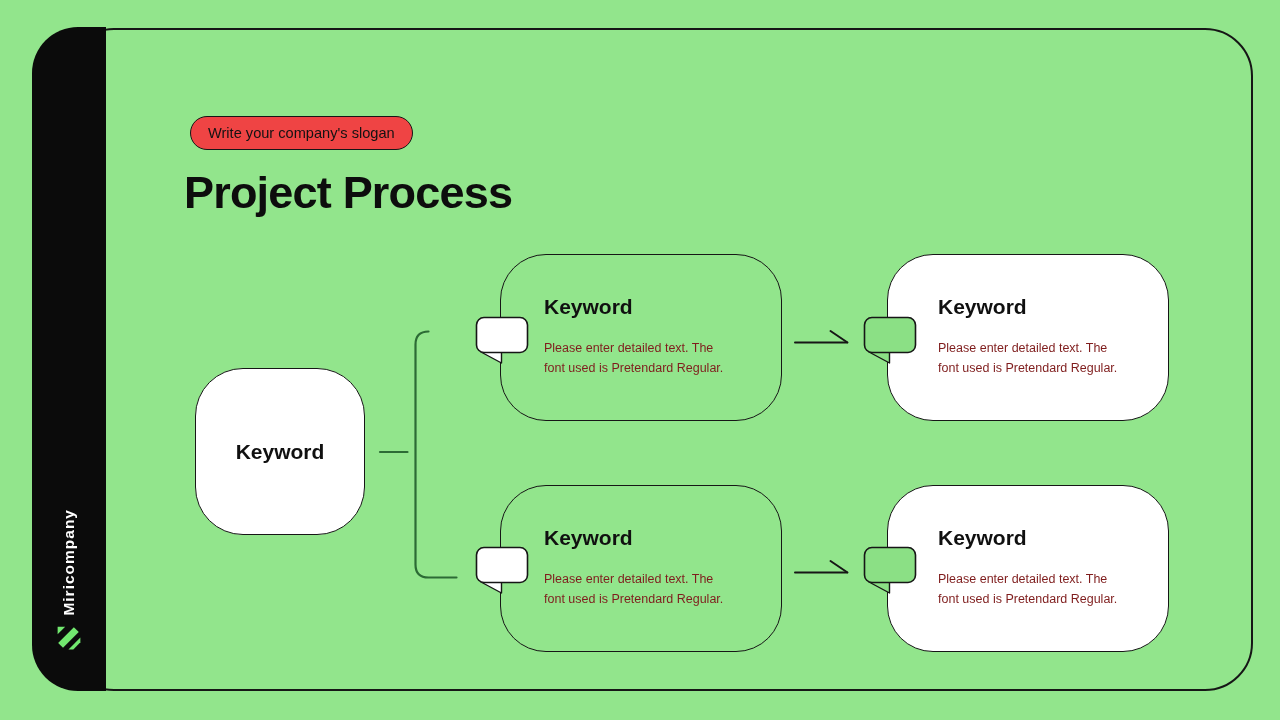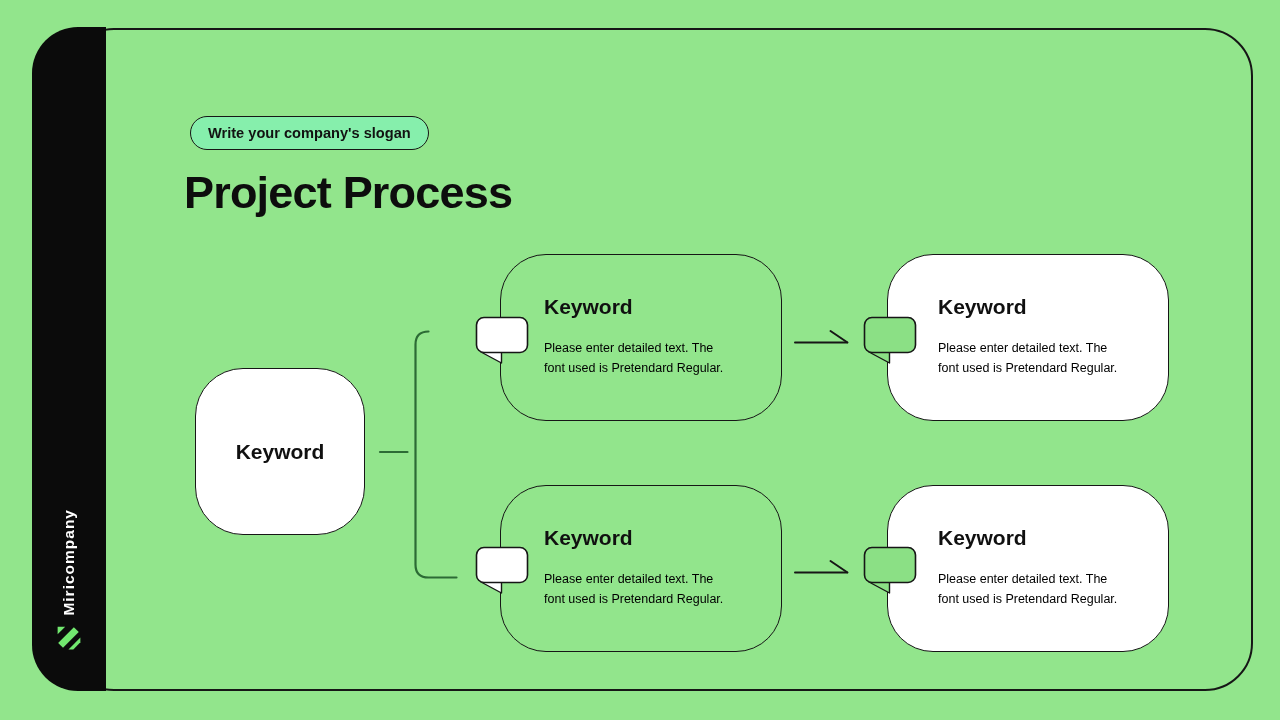--- a/index.html
+++ b/index.html
@@ -25,22 +25,22 @@
   }
   .company-vertical {
     writing-mode:vertical-rl; transform:rotate(180deg);
     color:#FFFFFF; font-size:15.5px; font-weight:600; letter-spacing:1px;
     white-space:nowrap;
   }
   
   .slogan-pill {
     position:absolute; left:190px; top:116px; height:34px;
     display:inline-flex; align-items:center; padding:16px 17px;
-    background:#86efac; border:1.6px solid #161616; border-radius:18px;
-    font-size:14.6px; color:#121212; font-weight:700; white-space:nowrap;
+    background:#ef4444; border:1.6px solid #161616; border-radius:18px;
+    font-size:14.6px; color:#121212; font-weight:400; white-space:nowrap;
   }
   .slide-title {
     position:absolute; left:184px; top:167px;
     font-size:45px; font-weight:800; color:#0D0D0D; letter-spacing:-0.8px;
     white-space:nowrap;
   }
   
   .root-card {
     position:absolute; left:195px; top:368px; width:170px; height:167px;
     background:#FFFFFF; border:1.7px solid #161616; border-radius:48px;
@@ -57,21 +57,21 @@
   .col-step   { left:500px; }
   .col-result { left:887px; }
   .row-1 { top:254px; }
   .row-2 { top:485px; }
   .card-title {
     position:absolute; left:43px; top:40px;
     font-size:21px; font-weight:700; color:#101010; white-space:nowrap;
   }
   .card-body {
     position:absolute; left:43px; top:84px;
-    font-size:12.5px; line-height:19.5px; color:#000000; white-space:nowrap;
+    font-size:12.5px; line-height:19.5px; color:#7f1d1d; white-space:nowrap;
   }
   .col-result .card-title, .col-result .card-body { left:50px; }
   .card-body span { display:block; }
   
   .tab { position:absolute; width:54px; height:50px; pointer-events:none; }
   .tab svg { display:block; }
   .tab-r1 { top:316px; } .tab-r2 { top:546px; }
   .tab-step { left:475px; } .tab-result { left:863px; }
   
   .connector-layer {

